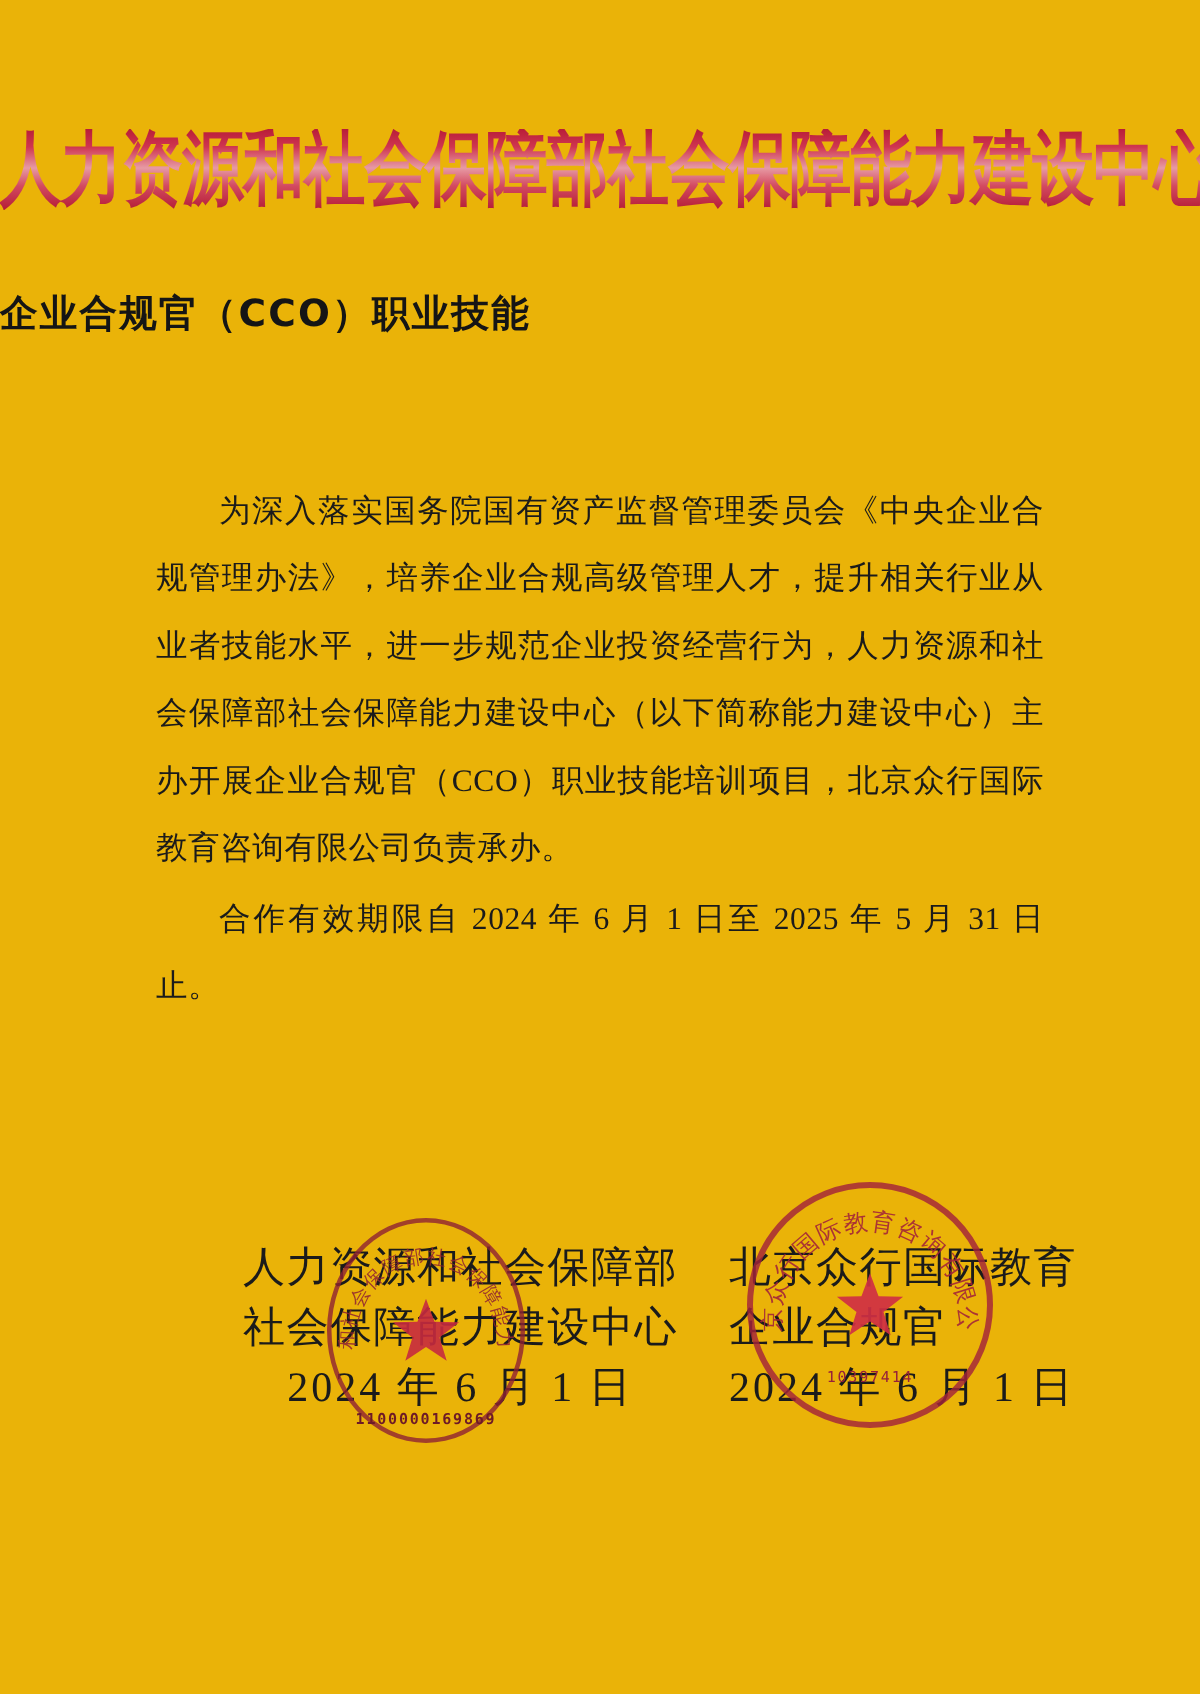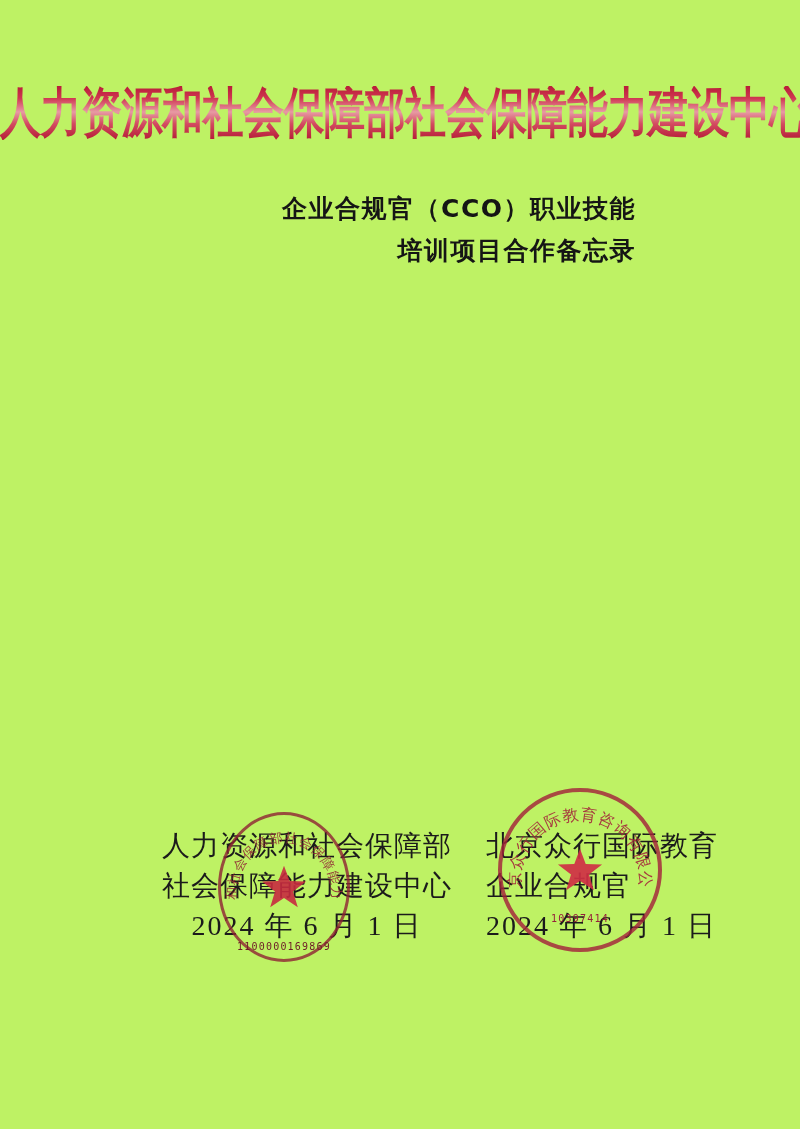--- a/index.html
+++ b/index.html
@@ -9,21 +9,21 @@
   }
   body {
     font-family: "Liberation Serif", "DejaVu Serif", serif;
     color: #1a1a1a;
   }
   .page {
     position: relative;
     width: 800px;
     height: 1129px;
     margin: 0 auto;
-    background: #bef264;
+    background: #eab308;
     overflow: hidden;
   }
 
   
   .letterhead {
     position: absolute;
     left: 0;
     top: 86px;
     width: 800px;
     text-align: center;
@@ -50,21 +50,21 @@
     -webkit-text-fill-color: transparent;
     text-shadow: 0 0 0 rgba(0,0,0,0);
   }
 
   
   .doc-title {
     position: absolute;
     left: 0;
     top: 188px;
     width: 636px;
-    text-align: right;
+    text-align: left;
   }
   .doc-title .line {
     font-family: "DejaVu Sans", "Liberation Sans", sans-serif;
     font-weight: bold;
     font-size: 25px;
     line-height: 42px;
     letter-spacing: 1.5px;
     color: #151515;
   }
 
@@ -164,38 +164,39 @@
   .stamp-code {
     position: absolute;
     left: 0;
     width: 100%;
     text-align: center;
     font-family: "DejaVu Sans Mono", monospace;
     font-size: 10px;
     letter-spacing: 1.2px;
     color: #6d1a27;
   }
-  #stamp-left .stamp-code  { bottom: 10px; }
+  #stamp-left .stamp-code  { bottom: 10px; font-weight: bold; }
   #stamp-right .stamp-code { bottom: 28px; color: #96203a; }
 </style>
 </head>
 <body>
 
 <div class="page">
 
   <div class="letterhead">
     <span class="letterhead-title">人力资源和社会保障部社会保障能力建设中心</span>
   </div>
 
   <div class="doc-title">
     <div class="line">企业合规官（CCO）职业技能</div>
-    <div class="line">培训项目合作备忘录</div>
   </div>
 
   <div class="body-block">
+    <p class="para">为深入落实国务院国有资产监督管理委员会《中央企业合规管理办法》，培养企业合规高级管理人才，提升相关行业从业者技能水平，进一步规范企业投资经营行为，人力资源和社会保障部社会保障能力建设中心（以下简称能力建设中心）主办开展企业合规官（CCO）职业技能培训项目，北京众行国际教育咨询有限公司负责承办。</p>
+    <p class="para">合作有效期限自 2024 年 6 月 1 日至 2025 年 5 月 31 日止。</p>
   </div>
 
   <div class="signatures">
 
     <div class="sig-col sig-left">
       <span class="sig-line org1">人力资源和社会保障部</span>
       <span class="sig-line org2">社会保障能力建设中心</span>
       <span class="sig-date">2024 年 6 月 1 日</span>
     </div>
 

